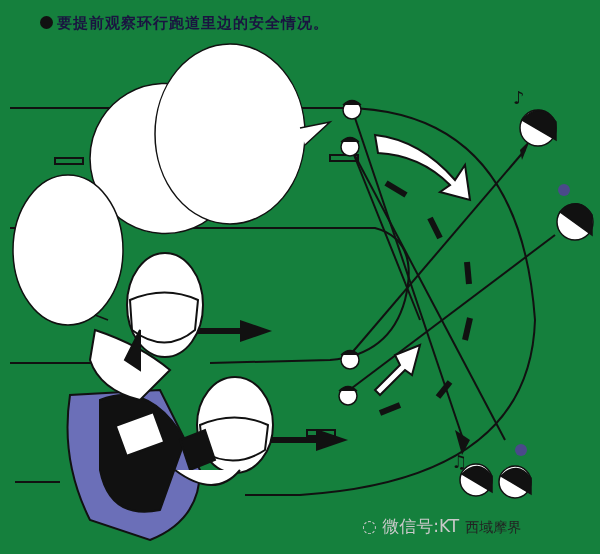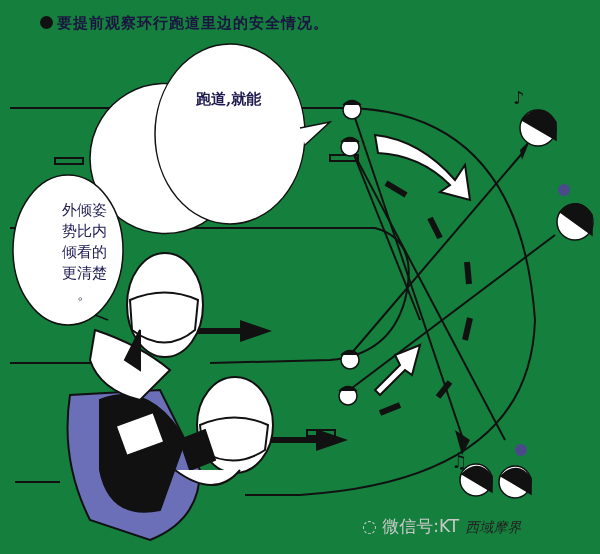--- a/index.html
+++ b/index.html
@@ -2,21 +2,21 @@
 <html><head>
 <meta charset="utf-8">
 <style>
   html,body{margin:0;padding:0;background:#fff;}
   #root{position:relative;width:600px;height:554px;overflow:hidden;background:#15803d;font-family:"DejaVu Sans",sans-serif;}
   .title{position:absolute;left:40px;top:14px;font-size:15px;font-weight:bold;color:#1a1440;letter-spacing:1px;white-space:nowrap;}
   .title .dot{display:inline-block;width:13px;height:13px;border-radius:50%;background:#111;margin-right:4px;vertical-align:-1px;}
   svg{position:absolute;left:0;top:0;}
   .bubble-text{position:absolute;font-size:15px;line-height:21px;color:#1e1a50;font-family:"DejaVu Serif",serif;font-weight:bold;}
   .watermark{position:absolute;left:362px;top:515px;font-size:17px;color:#c9c9c9;white-space:nowrap;}
-  .watermark .brand{color:#222;font-size:14px;margin-left:6px;font-style:italic;}
+  .watermark .brand{color:#222;font-size:14px;margin-left:6px;}
 </style>
 </head>
 <body>
 
 <div id="root">
   <div class="title"><span class="dot"></span><span>要提前观察环行跑道里边的安全情况。</span></div>
 
   <svg width="600" height="554" viewBox="0 0 600 554">
     <g stroke="#111" stroke-width="2" fill="none">
 
@@ -102,28 +102,20 @@
       <path d="M95 330 Q140 345 170 370 L140 400 Q100 390 90 360 Z" fill="#fff"></path>
       <ellipse cx="235" cy="425" rx="38" ry="48" fill="#fff"></ellipse>
       <path d="M200 425 Q235 410 268 425 L265 450 Q235 470 203 452 Z" fill="#fff"></path>
       <path d="M180 440 L205 430 L215 460 L190 470 Z" fill="#111"></path>
       <path d="M140 330 L125 360 L140 370 Z" fill="#111"></path>
       <path d="M175 470 Q215 500 240 470" fill="#fff"></path>
     </g>
   </svg>
 
   <div class="bubble-text" style="left:196px;top:89px;">
-    <div>跑道,就能</div>
   </div>
 
-  <div class="bubble-text" style="left:62px;top:200px;font-weight:normal;">
-    <div>外倾姿</div>
-    <div>势比内</div>
-    <div>倾看的</div>
-    <div>更清楚</div>
-    <div style="text-align:center;width:45px">。</div>
-  </div>
 
   <div class="watermark">
     <span>◌</span>
     <span>微信号:KT</span><span class="brand">西域摩界</span>
   </div>
 </div>
 
 </body></html>

